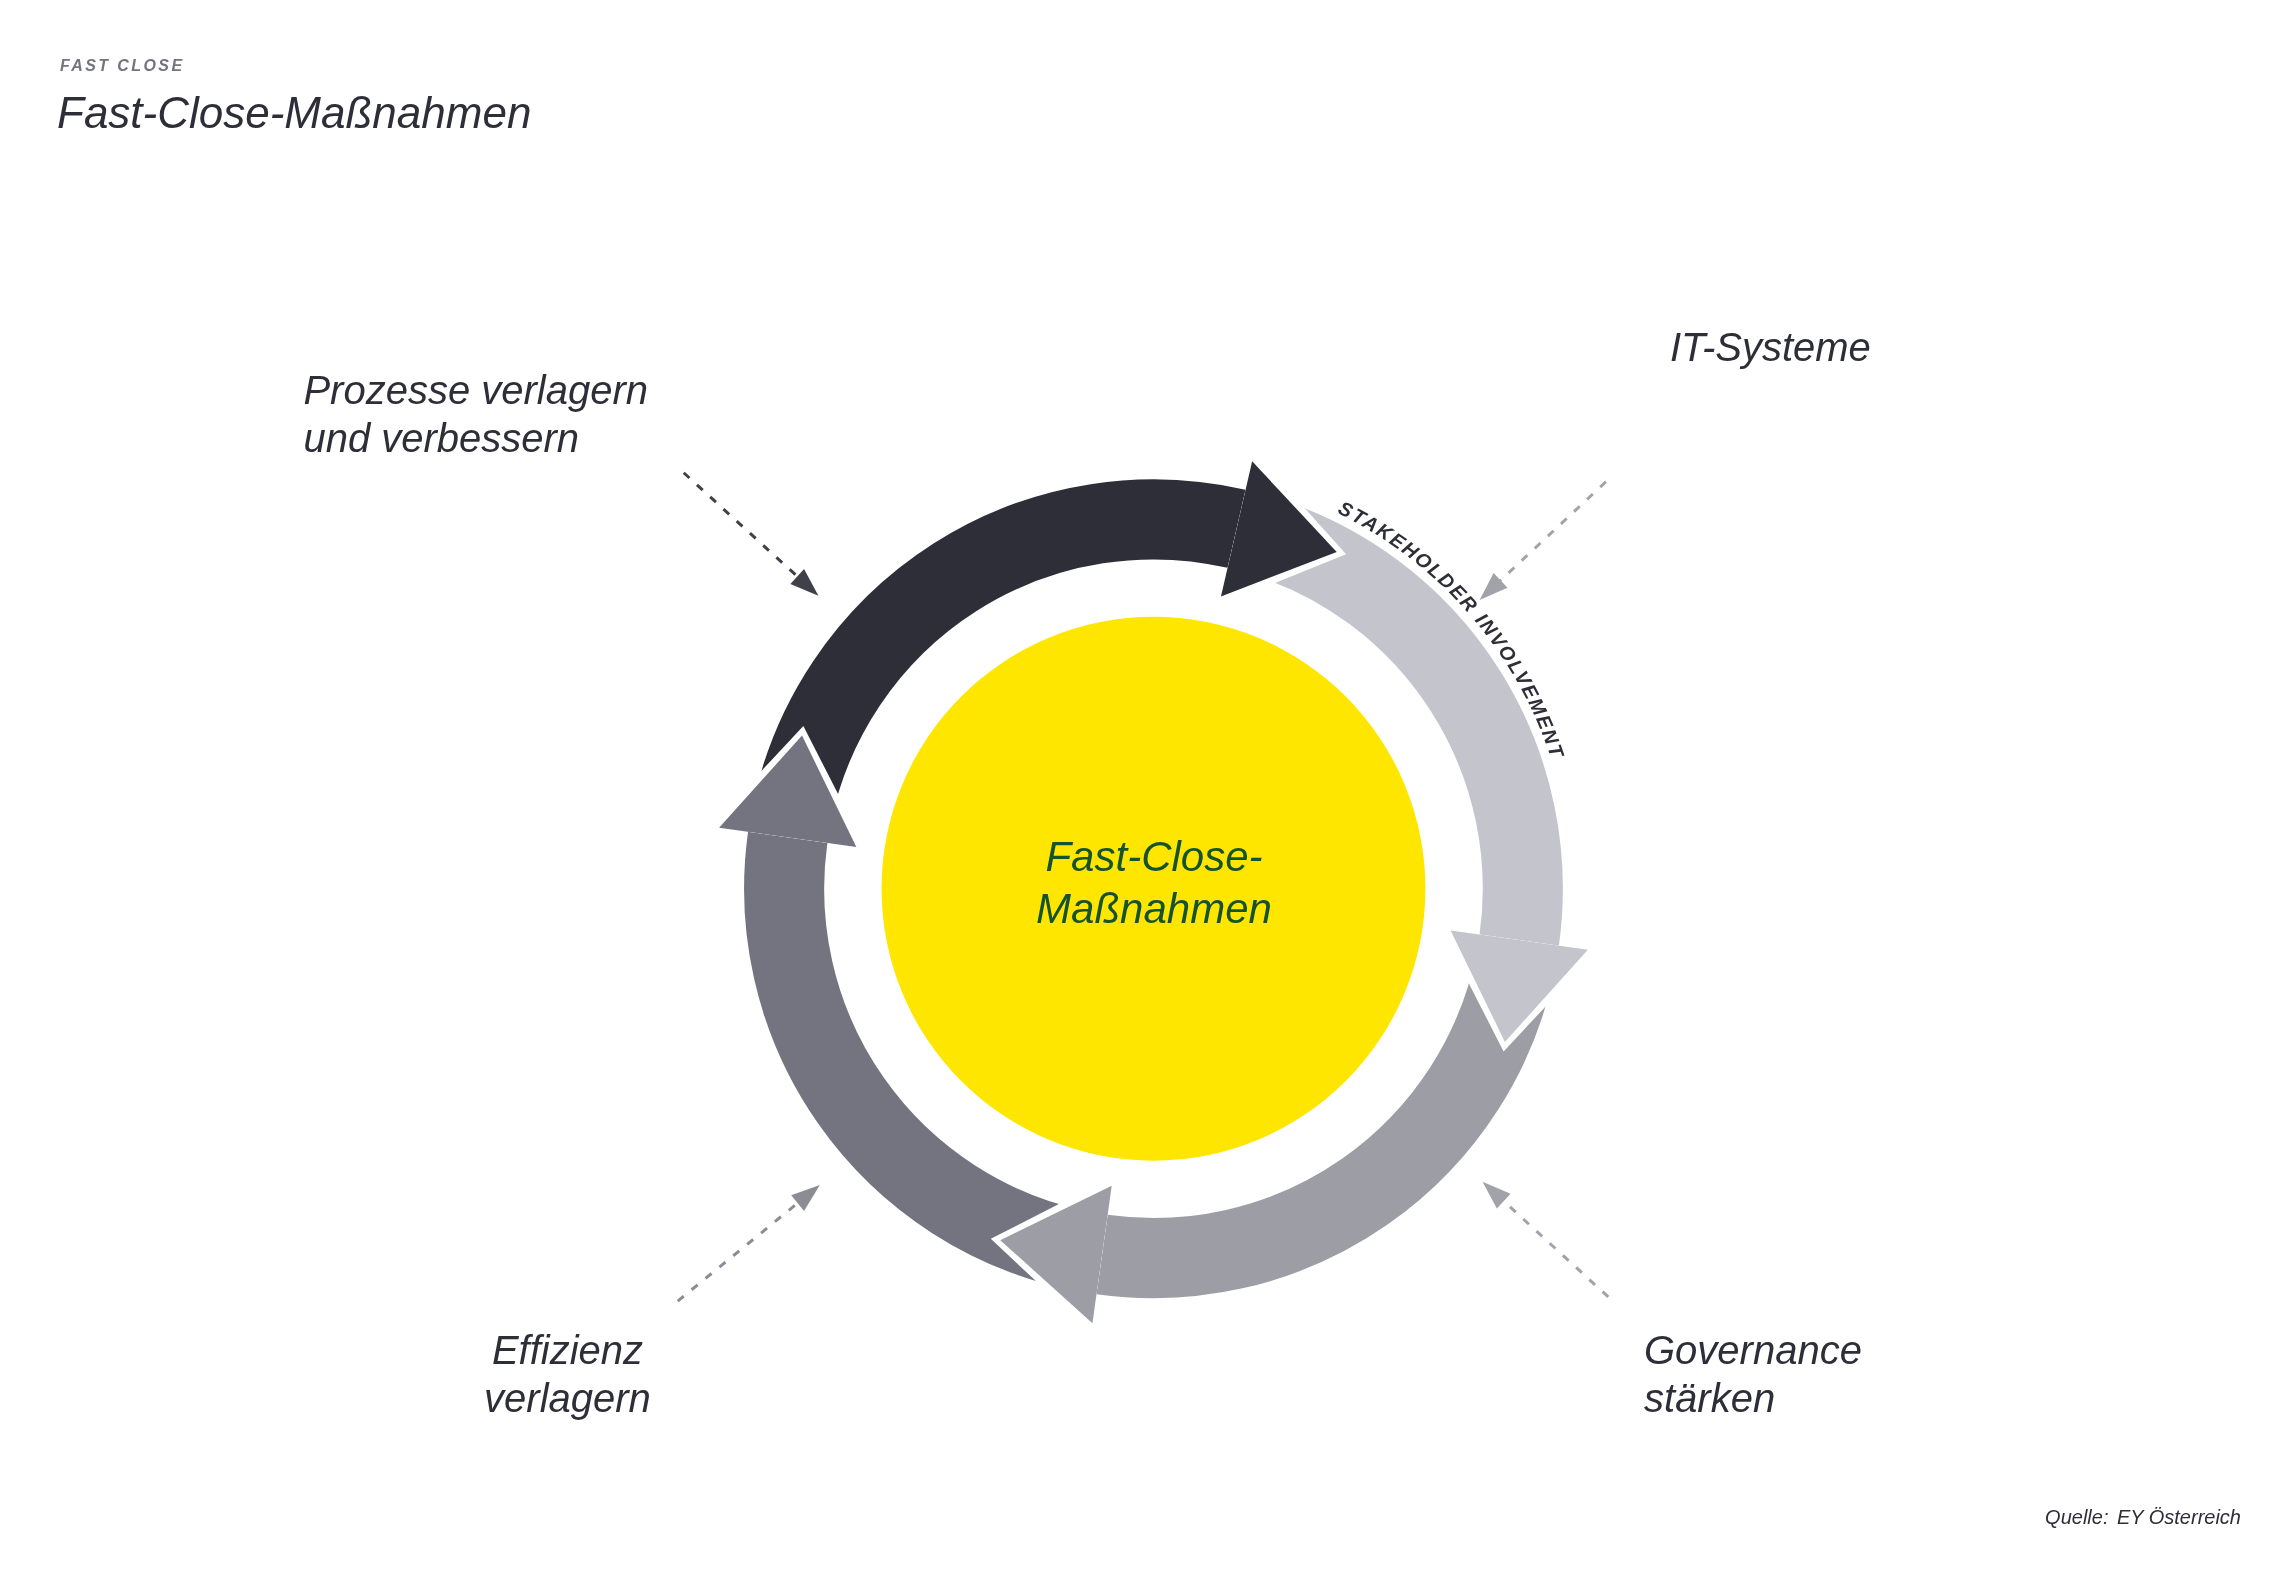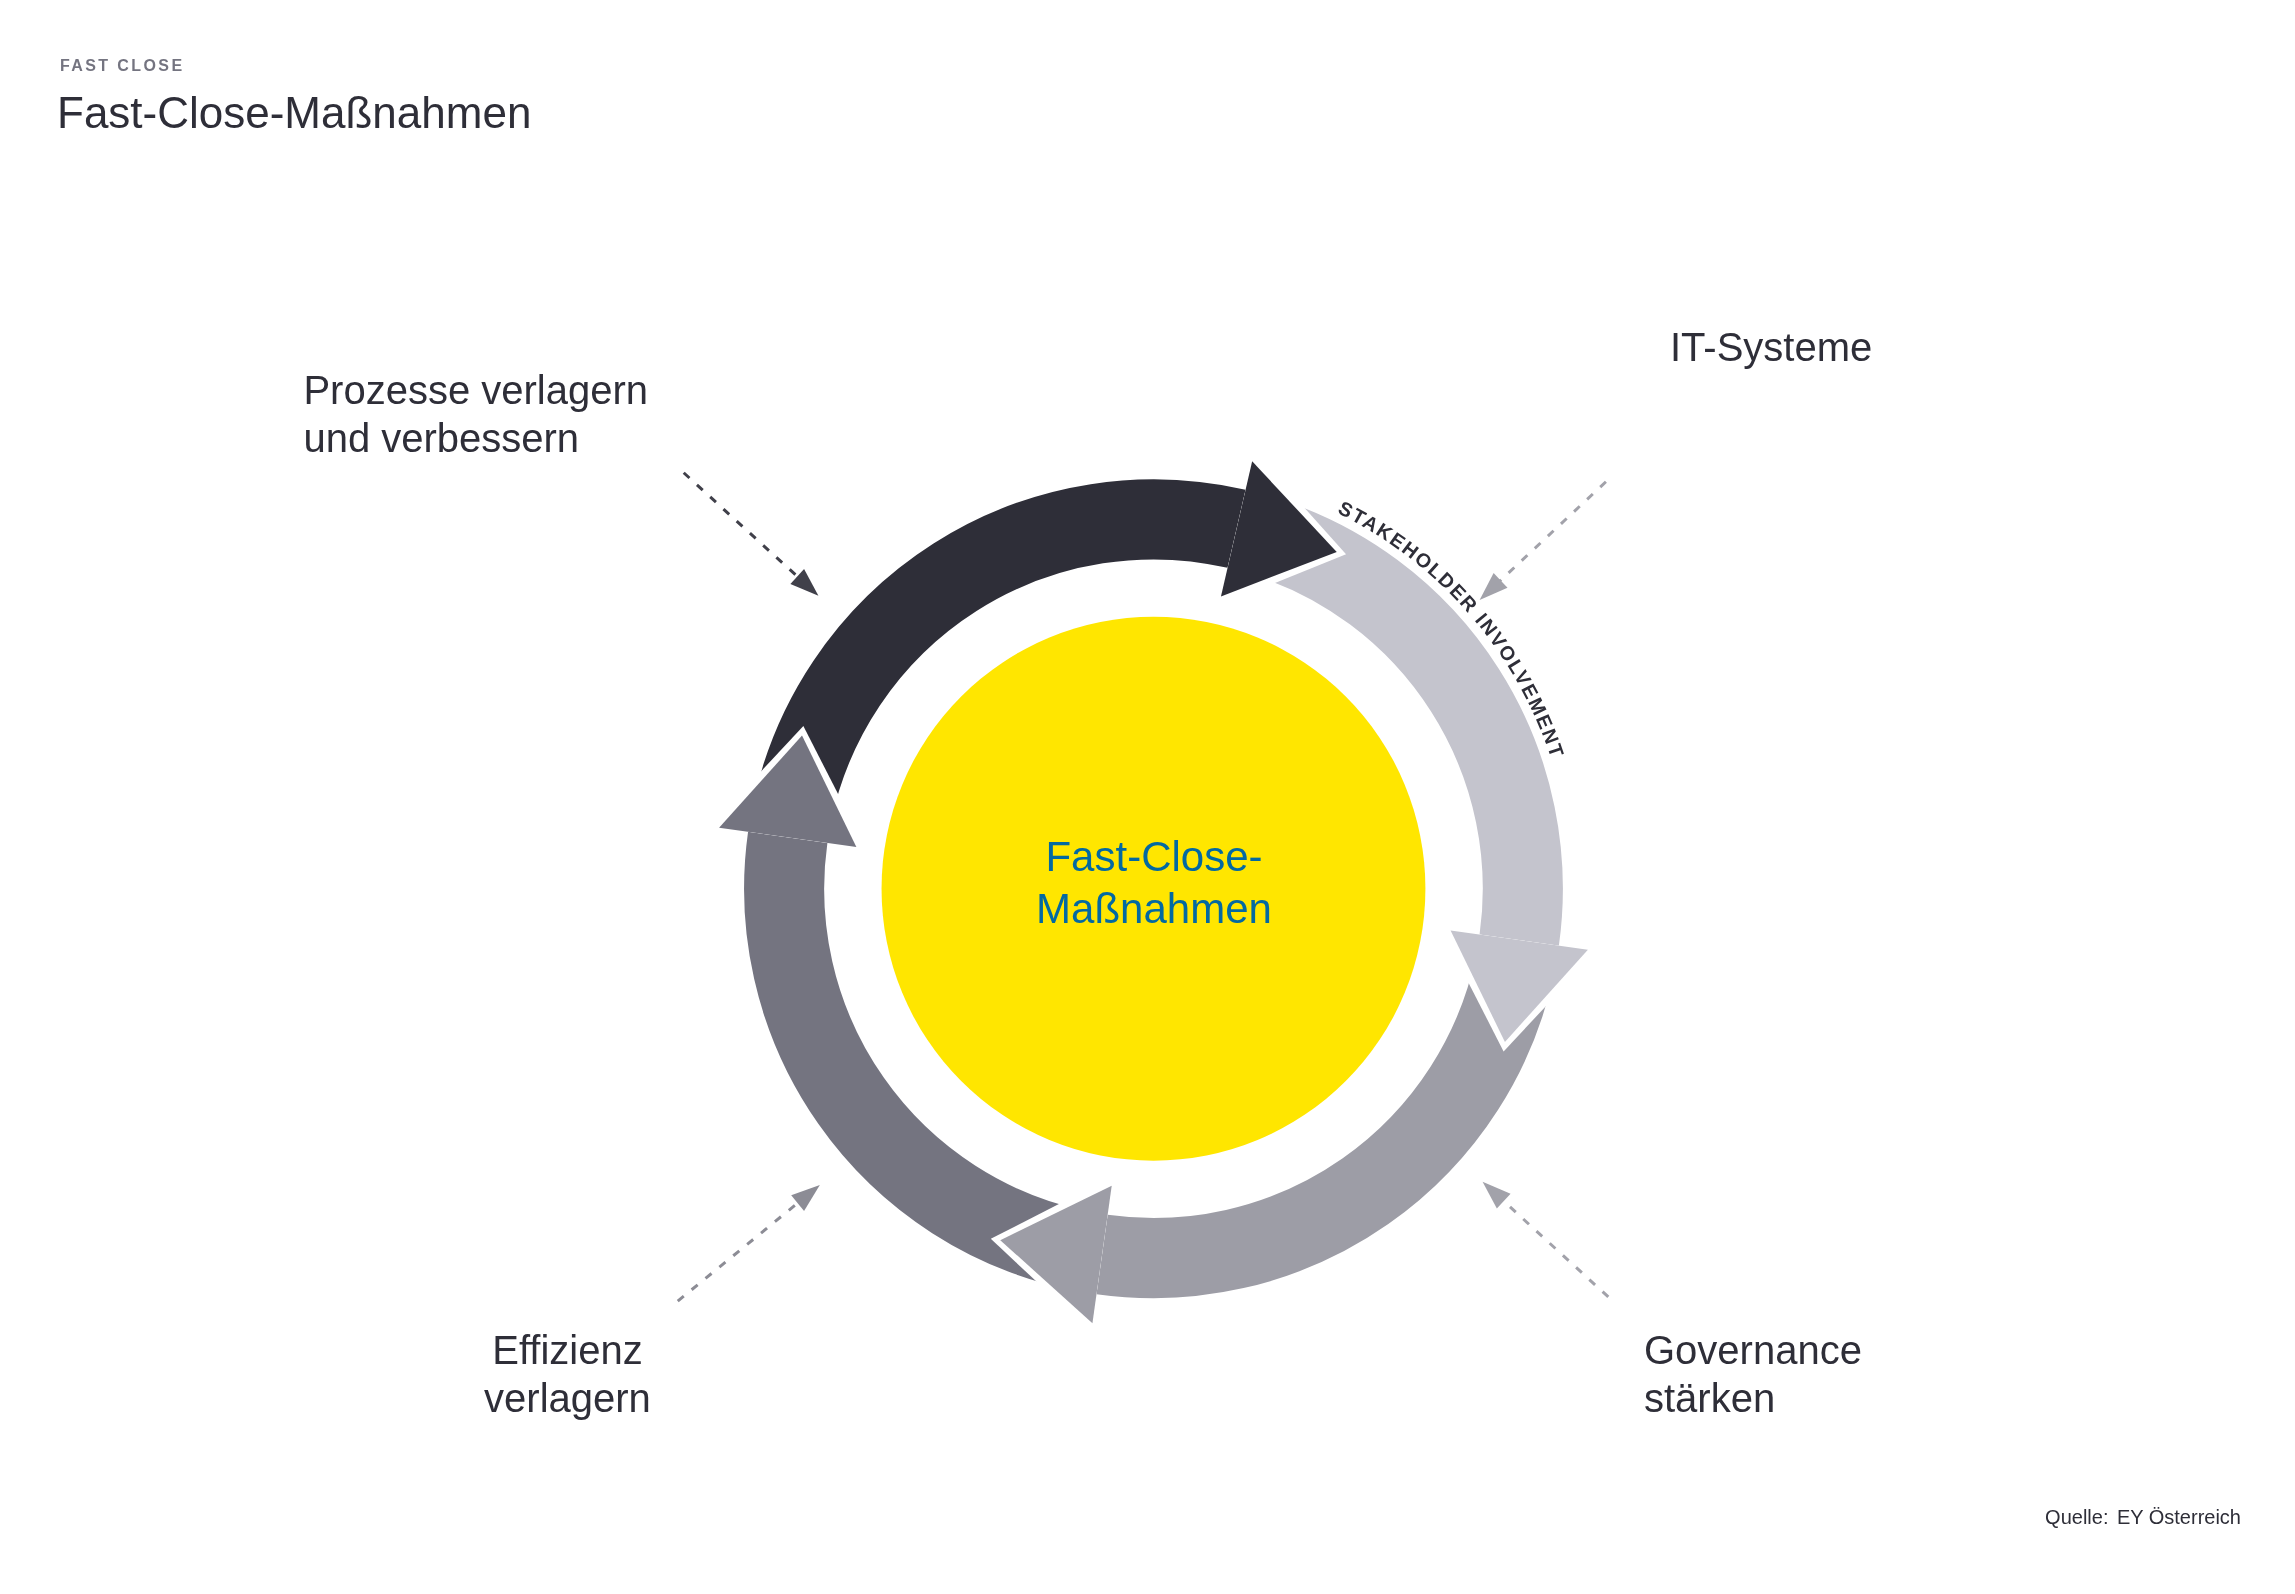--- a/index.html
+++ b/index.html
@@ -1,28 +1,28 @@
 <!DOCTYPE html>
 <html style="font-size:9.6px"><head>
 <meta charset="utf-8">
 <style>
   * { margin:0; padding:0; box-sizing:border-box; }
   html,body { background:#ffffff; }
   body { width:2295px; height:1594px; font-family:"Liberation Sans",sans-serif; color:#2e2e38; }
-  .canvas { position:relative; width:2295px; height:1594px; background:#ffffff; overflow:hidden; }
+  .canvas { position:relative; width:2295px; height:1594px; background:#ffffff; overflow:hidden;font-style:italic; }
 
   .eyebrow { position:absolute; left:60px; top:57px; font-size:16px; font-weight:700;
              letter-spacing:2.4px; color:#747480; }
   .title   { position:absolute; left:57px; top:90px; font-size:44px; font-weight:400;
              color:#2e2e38; line-height:1.05; }
 
   #diagram-svg { position:absolute; left:0; top:0; width:2295px; height:1594px; z-index:1; }
 
   .center-label { position:absolute; left:882px; top:831px; width:544px; z-index:2;
-                  text-align:center; font-size:42px; color:#0369a1; line-height:1.23; }
+                  text-align:center; font-size:42px; color:#14532d; line-height:1.23; }
   .center-label span { display:block; }
 
   .callout { position:absolute; z-index:2; font-size:40px; color:#2e2e38; line-height:1.2; }
   .callout span { display:block; }
   #callout-prozesse   { right:1647px; top:366px; text-align:left; }
   #callout-it-systeme { left:1644px;  top:323px; text-align:left;margin-left:26px; }
   #callout-effizienz  { left:418px;   top:1326px; width:299px; text-align:center; }
   #callout-governance { left:1644px;  top:1326px; text-align:left; }
 
   .source { position:absolute; right:54px; top:1506px; z-index:2; font-size:20px; color:#2e2e38; }

